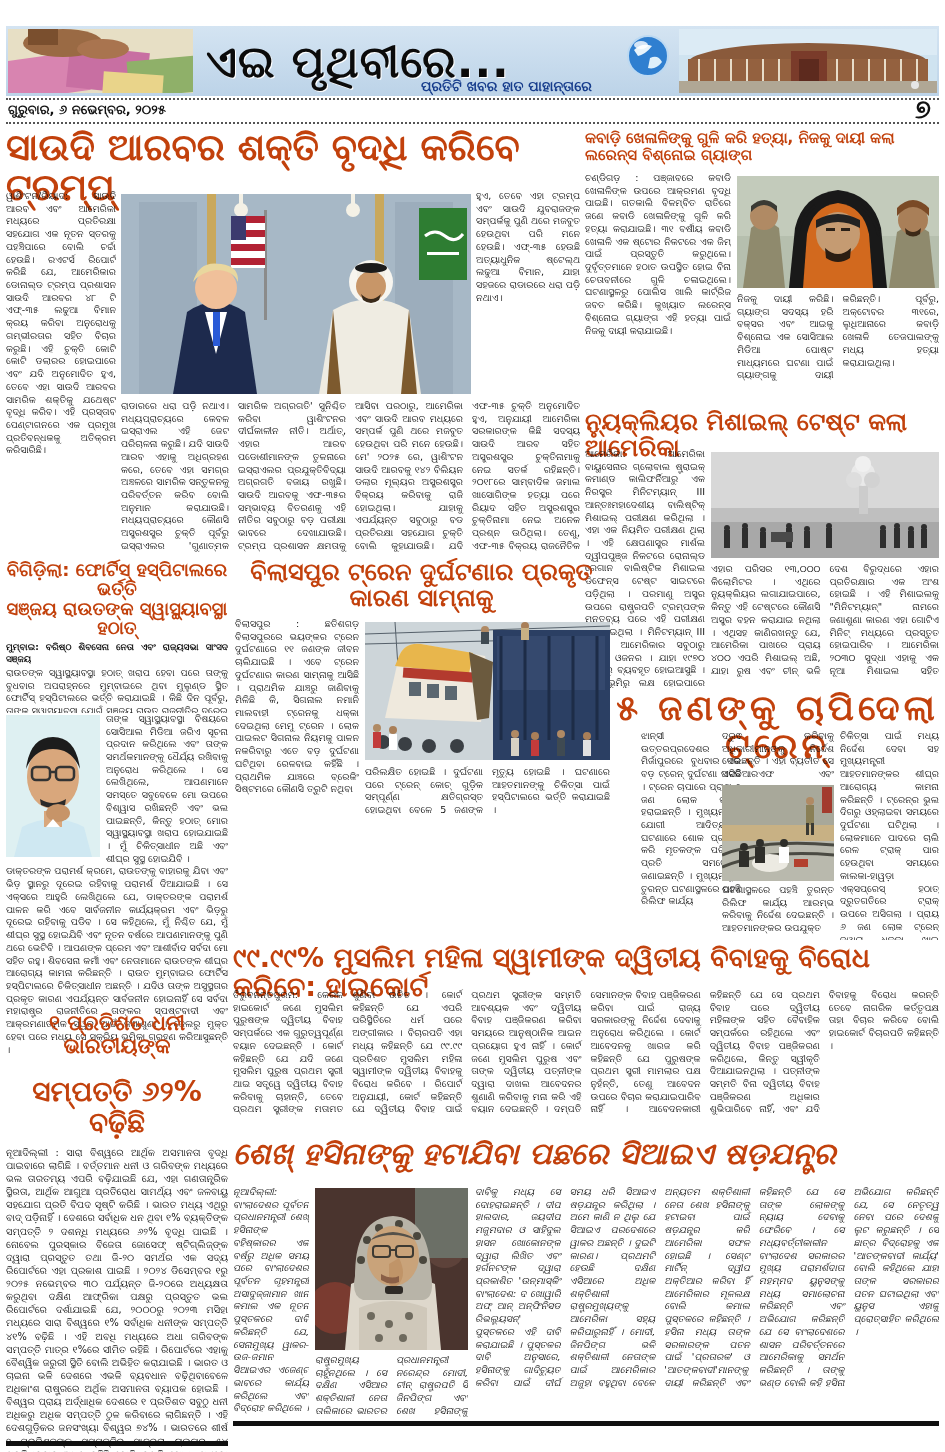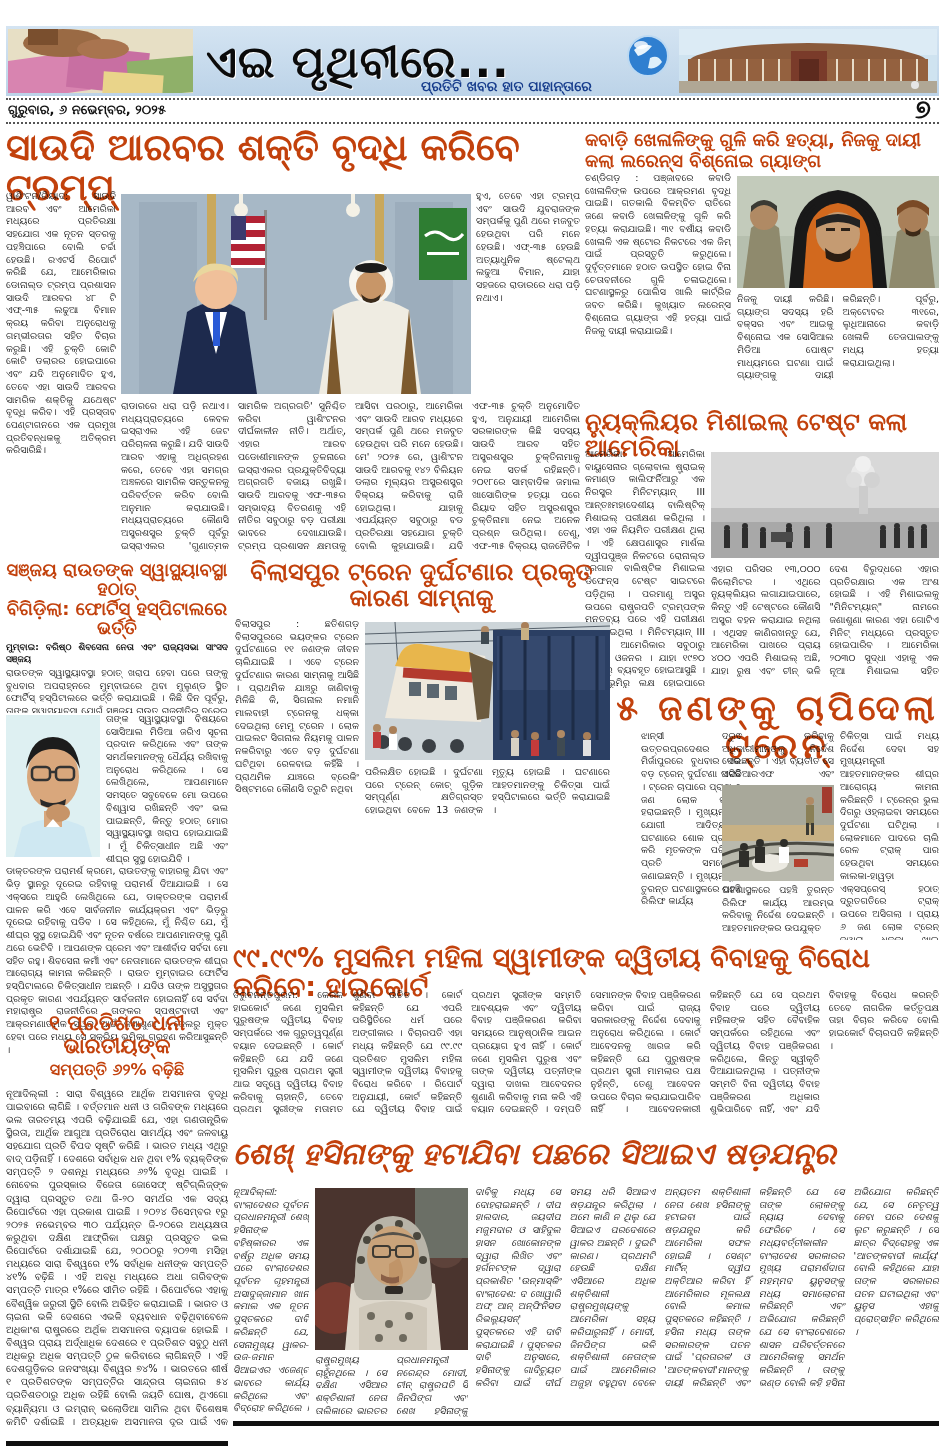--- a/index.html
+++ b/index.html
@@ -118,21 +118,21 @@
       <circle cx="250" cy="92" r="15" fill="#c89668"></circle>
       <path d="M236,84 Q250,70 264,84 L264,76 Q250,62 236,76 Z" fill="#f2efe6"></path>
       <ellipse cx="250" cy="74" rx="16" ry="5" fill="#1b1b1b"></ellipse>
       <path d="M240,100 Q250,110 260,100 L258,106 Q250,112 242,106 Z" fill="#3a2a1a"></path>
     </svg>
     <div class="abs body-txt" style="left:470px;top:62px;width:104px;height:206px;">ହୁଏ, ତେବେ ଏହା ଟ୍ରମ୍ପ ଏବଂ ସାଉଦି ଯୁବରାଜଙ୍କ ସମ୍ପର୍କକୁ ପୁଣି ଥରେ ମଜବୁତ ହେଉଥିବା ପରି ମନେ ହେଉଛି। ଏଫ୍-୩୫ ହେଉଛି ଅତ୍ୟାଧୁନିକ ଷ୍ଟେଲ୍ଥ ଲଢୁଆ ବିମାନ, ଯାହା ସହଜରେ ରାଡାରରେ ଧରା ପଡ଼ି ନଥାଏ।</div>
     <div class="abs body-txt cols c4" style="left:115px;top:272px;width:459px;height:156px;">ରାଡାରରେ ଧରା ପଡ଼ି ନଥାଏ। ମଧ୍ୟପ୍ରାଚ୍ୟରେ କେବଳ ଇସ୍ରାଏଲ ଏହି ଜେଟ ପରିଚାଳନା କରୁଛି। ଯଦି ସାଉଦି ଆରବ ଏହାକୁ ଅଧିଗ୍ରହଣ କରେ, ତେବେ ଏହା ସମଗ୍ର ଅଞ୍ଚଳରେ ସାମରିକ ସନ୍ତୁଳନକୁ ପରିବର୍ତ୍ତନ କରିବ ବୋଲି ଅନୁମାନ କରାଯାଉଛି। ମଧ୍ୟପ୍ରାଚ୍ୟରେ କୌଣସି ଅସ୍ତ୍ରଶସ୍ତ୍ର ଚୁକ୍ତି ପୂର୍ବରୁ ଇସ୍ରାଏଲର 'ଗୁଣାତ୍ମକ ସାମରିକ ଅଗ୍ରଗତି' ସୁନିଶ୍ଚିତ କରିବା ୱାଶିଂଟନର ଦୀର୍ଘକାଳୀନ ନୀତି। ଅର୍ଥାତ୍, ଏହାର ଆରବ ପଡୋଶୀମାନଙ୍କ ତୁଳନାରେ ଇସ୍ରାଏଲର ପ୍ରଯୁକ୍ତିବିଦ୍ୟା ଅଗ୍ରଗତି ବଜାୟ ରଖୁଛି। ସାଉଦି ଆରବକୁ ଏଫ-୩୫ର ସମ୍ଭାବ୍ୟ ବିତରଣକୁ ଏହି ନୀତିର ସବୁଠାରୁ ବଡ଼ ପରୀକ୍ଷା ଭାବରେ ଦେଖାଯାଉଛି। ଟ୍ରମ୍ପ ପ୍ରଶାସନ କ୍ଷମତାକୁ ଆସିବା ପରଠାରୁ, ଆମେରିକା ଏବଂ ସାଉଦି ଆରବ ମଧ୍ୟରେ ସମ୍ପର୍କ ପୁଣି ଥରେ ମଜବୁତ ହେଉଥିବା ପରି ମନେ ହେଉଛି। ମେ' ୨୦୨୫ ରେ, ୱାଶିଂଟନ ସାଉଦି ଆରବକୁ ୧୪୨ ବିଲିୟନ ଡଲାର ମୂଲ୍ୟର ଅସ୍ତ୍ରଶସ୍ତ୍ର ବିକ୍ରୟ କରିବାକୁ ରାଜି ହୋଇଥିଲା। ଯାହାକୁ ଏପର୍ଯ୍ୟନ୍ତ ସବୁଠାରୁ ବଡ ପ୍ରତିରକ୍ଷା ସହଯୋଗ ଚୁକ୍ତି ବୋଲି କୁହାଯାଉଛି। ଯଦି ଏଫ-୩୫ ଚୁକ୍ତି ଅନୁମୋଦିତ ହୁଏ, ଅନୁଯାୟୀ ଆମେରିକା ସରକାରଙ୍କ କିଛି ସଦସ୍ୟ ସାଉଦି ଆରବ ସହିତ ଅସ୍ତ୍ରଶସ୍ତ୍ର ଚୁକ୍ତିନାମାକୁ ନେଇ ସତର୍କ ରହିଛନ୍ତି। ୨୦୧୮ରେ ସାମ୍ବାଦିକ ଜମାଲ ଖାସୋଗିଙ୍କ ହତ୍ୟା ପରେ ରିୟାଦ ସହିତ ଅସ୍ତ୍ରଶସ୍ତ୍ର ଚୁକ୍ତିନାମା ନେଇ ଅନେକ ପ୍ରଶ୍ନ ଉଠିଥିଲା। ତେଣୁ, ଏଫ-୩୫ ବିକ୍ରୟ ରାଜନୈତିକ ବିରୋଧ ହେବାର ସମ୍ଭାବନାକୁ ଏଡ଼ାଇ ଦିଆଯାଇପାରିବ ନାହିଁ ବୋଲି କୁହାଯାଉଛି।</div>
   </div>
 
   <div class="abs" style="left:585px;top:130px;width:354px;height:278px;">
-    <div class="hl" style="font-size:18px;line-height:1.15;">କବାଡ଼ି ଖେଳାଳିଙ୍କୁ ଗୁଳି କରି ହତ୍ୟା, ନିଜକୁ ଦାୟୀ କଲା ଲରେନ୍ସ ବିଶ୍ନୋଇ ଗ୍ୟାଙ୍ଗ</div>
+    <div class="hl" style="font-size:15px;line-height:1.15;">କବାଡ଼ି ଖେଳାଳିଙ୍କୁ ଗୁଳି କରି ହତ୍ୟା, ନିଜକୁ ଦାୟୀ କଲା ଲରେନ୍ସ ବିଶ୍ନୋଇ ଗ୍ୟାଙ୍ଗ</div>
     <div class="abs body-txt" style="left:0;top:42px;width:146px;height:236px;">ଚଣ୍ଡିଗଡ଼ : ପଞ୍ଜାବରେ କବାଡି ଖେଳାଳିଙ୍କ ଉପରେ ଆକ୍ରମଣ ବୃଦ୍ଧି ପାଇଛି। ଗତକାଲି ବିଳମ୍ବିତ ରାତିରେ ଜଣେ କବାଡି ଖେଳାଳିଙ୍କୁ ଗୁଳି କରି ହତ୍ୟା କରାଯାଇଛି। ୩୧ ବର୍ଷୀୟ କବାଡି ଖେଳାଳି ଏକ ଷ୍ଟୋର ନିକଟରେ ଏକ ଜିମ୍ ପାଇଁ ପ୍ରସ୍ତୁତି କରୁଥିଲେ। ଦୁର୍ବୃତ୍ତମାନେ ହଠାତ ଉପସ୍ଥିତ ହୋଇ ବିନା ଚେତାବନୀରେ ଗୁଳି ଚଳାଇଥିଲେ। ଘଟଣାସ୍ଥଳରୁ ପୋଲିସ ଖାଲି କାର୍ଟ୍ରିଜ ଜବତ କରିଛି। କୁଖ୍ୟାତ ଲରେନ୍ସ ବିଶ୍ନୋଇ ଗ୍ୟାଙ୍ଗ ଏହି ହତ୍ୟା ପାଇଁ ନିଜକୁ ଦାୟୀ କରାଯାଇଛି।</div>
     <svg class="abs photo" style="left:152px;top:46px" width="202" height="112" viewBox="0 0 202 112">
       <rect width="202" height="112" fill="#b6bfae"></rect>
       <rect x="0" y="0" width="202" height="60" fill="#c3cbbb"></rect>
       <g fill="#8f8a6d">
           <path d="M6,112 L14,52 Q28,40 42,52 L48,112 Z"></path>
           <circle cx="27" cy="40" r="14" fill="#b08a64"></circle>
           <path d="M14,36 Q27,22 40,36 L40,30 Q27,18 14,30 Z" fill="#3a3a34"></path>
         </g>
       <g fill="#8f8a6d">
@@ -189,22 +189,22 @@
           <rect x="197" y="79" width="6" height="17"></rect>
         <circle cx="213" cy="75" r="3"></circle>
           <rect x="210" y="77" width="6" height="19"></rect>
       </g>
       <rect x="60" y="80" width="22" height="10" fill="#4a4a4a"></rect>
     </svg>
     <div class="abs body-txt cols c2" style="left:126px;top:153px;width:228px;height:125px;">ଏହାର ପରିସର ୧୩,୦୦୦ କିଲୋମିଟର । ଏଥିରେ ନ୍ୟୁକ୍ଲିୟର ଲଗାଯାଇପାରେ, କିନ୍ତୁ ଏହି ଟେଷ୍ଟରେ କୌଣସି ଅସ୍ତ୍ର ବହନ କରାଯାଇ ନଥିଲା । ଏଥିସହ କାଣିରଖନ୍ତୁ ଯେ, ଆମେରିକା ପାଖରେ ପ୍ରାୟ ୪୦୦ ଏପରି ମିଶାଇଲ୍ ଅଛି, ଯାହା ରୁଷ ଏବଂ ଚୀନ୍ ଭଳି ଦେଶ ବିରୁଦ୍ଧରେ ଏହାର ପ୍ରତିରକ୍ଷାର ଏକ ଅଂଶ ହୋଇଛି । ଏହି ମିଶାଇଲକୁ "ମିନିଟମ୍ୟାନ୍" ନାମରେ ଜଣାଶୁଣା କାରଣ ଏହା ଗୋଟିଏ ମିନିଟ୍ ମଧ୍ୟରେ ପ୍ରସ୍ତୁତ ହୋଇପାରିବ । ଆମେରିକା ୨୦୩୦ ସୁଦ୍ଧା ଏହାକୁ ଏକ ନୂଆ ମିଶାଇଲ ସହିତ ବଦଳାଇବାକୁ ଯୋଜନା କରୁଛି, କିନ୍ତୁ ସେପର୍ଯ୍ୟନ୍ତ, ଏହି ଟେଷ୍ଟଗୁଡ଼ିକ ଜାରି ରହିବ ।</div>
   </div>
 
   <div class="abs" style="left:6px;top:560px;width:222px;height:450px;">
+    <div class="hl center" style="font-size:18px;">ବିଗିଡ଼ିଲା: ଫୋର୍ଟିସ୍ ହସ୍ପିଟାଲରେ ଭର୍ତ୍ତି</div>
     <div class="hl center" style="font-size:18px;">ସଞ୍ଜୟ ରାଉତଙ୍କ ସ୍ୱାସ୍ଥ୍ୟାବସ୍ଥା ହଠାତ୍</div>
-    <div class="hl center" style="font-size:18px;">ବିଗିଡ଼ିଲା: ଫୋର୍ଟିସ୍ ହସ୍ପିଟାଲରେ ଭର୍ତ୍ତି</div>
     <div class="body-txt" style="font-size:9px;font-weight:bold;margin-top:3px;">ମୁମ୍ବାଇ: ବରିଷ୍ଠ ଶିବସେନା ନେତା ଏବଂ ରାଜ୍ୟସଭା ସାଂସଦ ସଞ୍ଜୟ</div>
     <div class="body-txt" style="height:46px;margin-top:2px;">ରାଉତଙ୍କ ସ୍ୱାସ୍ଥ୍ୟାବସ୍ଥା ହଠାତ୍ ଖରାପ ହେବା ପରେ ତାଙ୍କୁ ବୁଧବାର ଅପରାହ୍ନରେ ମୁମ୍ବାଇରେ ଥିବା ମୁଲୁଣ୍ଡ ସ୍ଥିତ ଫୋର୍ଟିସ୍ ହସ୍ପିଟାଲରେ ଭର୍ତ୍ତି କରାଯାଇଛି । କିଛି ଦିନ ପୂର୍ବରୁ, ତାଙ୍କ ସ୍ୱାସ୍ଥ୍ୟାବସ୍ଥା ଯୋଗୁଁ ସଞ୍ଜୟ ରାଉତ ରାଜନୀତିରୁ ଦୂରେଇ ରହିବାର ନିଷ୍ପତ୍ତି ଘୋଷଣା କରିଥିଲେ । ସେ ବ୍ୟକ୍ତିଗତ ଭାବରେ</div>
     <div style="overflow:hidden;">
       <svg class="photo" style="float:left;margin:2px 6px 2px 0;" width="94" height="142" viewBox="0 0 94 142">
         <rect width="94" height="142" fill="#def0f2"></rect>
         <path d="M8,142 L16,112 Q47,96 78,112 L86,142 Z" fill="#cfe8f2"></path>
         <rect x="38" y="96" width="18" height="16" fill="#d9a77c"></rect>
         <ellipse cx="47" cy="62" rx="26" ry="32" fill="#d9a77c"></ellipse>
         <path d="M20,54 Q24,22 47,22 Q70,22 74,54 Q66,34 47,34 Q28,34 20,54 Z" fill="#1c1c1c"></path>
         <g fill="none" stroke="#333" stroke-width="2.5">
@@ -267,21 +267,21 @@
         <circle cx="196" cy="112" r="4" fill="#b08a64"></circle>
           <rect x="192" y="116" width="8" height="18" fill="#3f4a52"></rect>
         <circle cx="222" cy="114" r="4" fill="#a97f58"></circle>
           <rect x="218" y="118" width="8" height="16" fill="#e0e0e0"></rect>
         <circle cx="120" cy="8" r="4" fill="#b08a64"></circle>
           <rect x="116" y="10" width="8" height="12" fill="#3f4a52"></rect>
         <circle cx="160" cy="4" r="4" fill="#a97f58"></circle>
           <rect x="156" y="6" width="8" height="12" fill="#c8b184"></rect>
       </g>
     </svg>
-    <div class="abs body-txt cols c2" style="left:132px;top:206px;width:245px;height:174px;">ପରିଲକ୍ଷିତ ହୋଇଛି । ଦୁର୍ଘଟଣା ପରେ ଟ୍ରେନ୍ କୋଚ୍ ଗୁଡ଼ିକ ସମ୍ପୂର୍ଣ୍ଣ କ୍ଷତିଗ୍ରସ୍ତ ହୋଇଥିବା ବେଳେ 13 ଜଣଙ୍କ ମୃତ୍ୟୁ ହୋଇଛି । ଘଟଣାରେ ଆହତମାନଙ୍କୁ ଚିକିତ୍ସା ପାଇଁ ହସ୍ପିଟାଲରେ ଭର୍ତ୍ତି କରାଯାଇଛି ।</div>
+    <div class="abs body-txt cols c2" style="left:132px;top:206px;width:245px;height:174px;">ପରିଲକ୍ଷିତ ହୋଇଛି । ଦୁର୍ଘଟଣା ପରେ ଟ୍ରେନ୍ କୋଚ୍ ଗୁଡ଼ିକ ସମ୍ପୂର୍ଣ୍ଣ କ୍ଷତିଗ୍ରସ୍ତ ହୋଇଥିବା ବେଳେ 5 ଜଣଙ୍କ ମୃତ୍ୟୁ ହୋଇଛି । ଘଟଣାରେ ଆହତମାନଙ୍କୁ ଚିକିତ୍ସା ପାଇଁ ହସ୍ପିଟାଲରେ ଭର୍ତ୍ତି କରାଯାଇଛି ।</div>
   </div>
 
   <div class="abs" style="left:616px;top:690px;width:323px;height:250px;">
     <div class="hl center" style="font-size:35px;letter-spacing:4px;">୫ ଜଣଙ୍କୁ ଚାପିଦେଲା ଟ୍ରେନ୍</div>
     <div class="abs body-txt" style="left:0;top:40px;width:100px;height:210px;margin-left:25px;">ଝାନ୍ସୀ : ଉତ୍ତରପ୍ରଦେଶର ମିର୍ଜାପୁରରେ ବୁଧବାର ଏକ ବଡ଼ ଟ୍ରେନ୍ ଦୁର୍ଘଟଣା ଘଟିଛି । ଟ୍ରେନ ଚାପାରେ ପ୍ରାୟ ୫ ଜଣ ଲୋକ ପ୍ରାଣ ହରାଇଛନ୍ତି । ମୁଖ୍ୟମନ୍ତ୍ରୀ ଯୋଗୀ ଆଦିତ୍ୟନାଥ ଘଟଣାରେ ଶୋକ ପ୍ରକାଶ କରି ମୃତକଙ୍କ ପରିବାର ପ୍ରତି ସମବେଦନା ଜଣାଇଛନ୍ତି । ମୁଖ୍ୟମନ୍ତ୍ରୀ ତୁରନ୍ତ ଘଟଣାସ୍ଥଳରେ ପହଞ୍ଚି ରିଲିଫ କାର୍ଯ୍ୟ</div>
     <div class="abs body-txt" style="left:106px;top:40px;width:112px;height:52px;">ଦ୍ରୁତ କରିବାକୁ ଅଧିକାରୀମାନଙ୍କୁ ନିର୍ଦ୍ଦେଶ ଦେଇଛନ୍ତି । ଏହା ବ୍ୟତୀତ ସେ ଏସଡିଆରଏଫ ଏବଂ ଏନଡିଆରଏଫ ଦଳଗୁଡ଼ିକୁ</div>
     <svg class="abs photo" style="left:106px;top:95px" width="112" height="96" viewBox="0 0 112 96">
       <rect width="112" height="96" fill="#b9b9ad"></rect>
       <rect y="0" width="112" height="44" fill="#a8a89a"></rect>
       <rect y="40" width="112" height="16" fill="#c8b184"></rect>
@@ -309,21 +309,21 @@
     <div class="abs body-txt" style="left:224px;top:40px;width:99px;height:210px;">ଚିକିତ୍ସା ପାଇଁ ମଧ୍ୟ ନିର୍ଦ୍ଦେଶ ଦେବା ସହ ମୁଖ୍ୟମନ୍ତ୍ରୀ ଆହତମାନଙ୍କର ଶୀଘ୍ର ଆରୋଗ୍ୟ କାମନା କରିଛନ୍ତି । ଟ୍ରେନ୍‌ର ଭୁଲ ଦିଗରୁ ଓହ୍ଲାଇବା ସମୟରେ ଦୁର୍ଘଟଣା ଘଟିଥିଲା । ଲୋକମାନେ ପାଦରେ ଚାଲି ରେଳ ଟ୍ରାକ୍ ପାର ହେଉଥିବା ସମୟରେ କାଲକା-ହାୱଡ଼ା ଏକ୍ସପ୍ରେସ୍ ହଠାତ୍ ଦ୍ରୁତଗତିରେ ଟ୍ରାକ୍ ଉପରେ ଅସିଗଲା । ପ୍ରାୟ ୬ ଜଣ ଲୋକ ଟ୍ରେନ୍ ଦ୍ୱାରା ଧକ୍କା ଖାଇ ଗୁରୁତର ହୋଇଥିଲେ । ଘଟଣାସ୍ଥଳରେ ଉପସ୍ଥିତ ଥିବା ଲୋକମାନେ କହିଛନ୍ତି ଯେ, ଦୁର୍ଘଟଣା ଏତେ ଭୟଙ୍କର ଥିଲା ଯେ, ମୃତକଙ୍କ ଶରୀର ଖଣ୍ଡଖଣ୍ଡ ହୋଇଯାଇଥିଲା ।</div>
   </div>
 
   <div class="abs" style="left:233px;top:943px;width:706px;height:218px;">
     <div class="hl" style="font-size:27px;">୯୯.୯୯% ମୁସଲିମ ମହିଳା ସ୍ୱାମୀଙ୍କ ଦ୍ୱିତୀୟ ବିବାହକୁ ବିରୋଧ କରିବେ: ହାଇକୋର୍ଟ</div>
     <div class="abs body-txt cols c6" style="left:0;top:46px;width:706px;height:168px;">ତିରୁବନନ୍ତପୁରମ: କେରଳ ହାଇକୋର୍ଟ ଜଣେ ମୁସଲିମ ପୁରୁଷଙ୍କ ଦ୍ୱିତୀୟ ବିବାହ ସମ୍ପର୍କରେ ଏକ ଗୁରୁତ୍ୱପୂର୍ଣ୍ଣ ବୟାନ ଦେଇଛନ୍ତି । କୋର୍ଟ କହିଛନ୍ତି ଯେ ଯଦି ଜଣେ ମୁସଲିମ ପୁରୁଷ ପ୍ରଥମ ସ୍ତ୍ରୀ ଥାଇ ସତ୍ତ୍ୱେ ଦ୍ୱିତୀୟ ବିବାହ କରିବାକୁ ଚାହାନ୍ତି, ତେବେ ପ୍ରଥମ ସ୍ତ୍ରୀଙ୍କ ମତାମତ ଶୁଣିବା ଉଚିତ । କୋର୍ଟ କହିଛନ୍ତି ଯେ ଏପରି ପରିସ୍ଥିତିରେ ଧର୍ମ ପରେ ଅଙ୍ଗୀକାର । ବିଚାରପତି ଏହା ମଧ୍ୟ କହିଛନ୍ତି ଯେ ୯୯.୯୯ ପ୍ରତିଶତ ମୁସଲିମ ମହିଳା ସ୍ୱାମୀଙ୍କ ଦ୍ୱିତୀୟ ବିବାହକୁ ବିରୋଧ କରିବେ । ରିପୋର୍ଟ ଅନୁଯାୟୀ, କୋର୍ଟ କହିଛନ୍ତି ଯେ ଦ୍ୱିତୀୟ ବିବାହ ପାଇଁ ପ୍ରଥମ ସ୍ତ୍ରୀଙ୍କ ସମ୍ମତି ଆବଶ୍ୟକ ଏବଂ ଦ୍ୱିତୀୟ ବିବାହ ପଞ୍ଜିକରଣ କରିବା ସମୟରେ ଆନୁଷ୍ଠାନିକ ଆଇନ ପ୍ରୟୋଗ ହୁଏ ନାହିଁ । କୋର୍ଟ ଜଣେ ମୁସଲିମ ପୁରୁଷ ଏବଂ ତାଙ୍କ ଦ୍ୱିତୀୟ ପତ୍ନୀଙ୍କ ଦ୍ୱାରା ଦାଖଲ ଆବେଦନର ଶୁଣାଣି କରିବାକୁ ମନା କରି ଏହି ବୟାନ ଦେଇଛନ୍ତି । ଦମ୍ପତି ସେମାନଙ୍କ ବିବାହ ପଞ୍ଜିକରଣ କରିବା ପାଇଁ ରାଜ୍ୟ ସରକାରଙ୍କୁ ନିର୍ଦ୍ଦେଶ ଦେବାକୁ ଅନୁରୋଧ କରିଥିଲେ । କୋର୍ଟ ଆବେଦନକୁ ଖାରଜ କରି କହିଛନ୍ତି ଯେ ପୁରୁଷଙ୍କ ପ୍ରଥମ ସ୍ତ୍ରୀ ମାମଲାର ପକ୍ଷ ନୁହଁନ୍ତି, ତେଣୁ ଆବେଦନ ଉପରେ ବିଚାର କରାଯାଇପାରିବ ନାହିଁ । ଆବେଦନକାରୀ କହିଛନ୍ତି ଯେ ସେ ପ୍ରଥମ ବିବାହ ପରେ ଦ୍ୱିତୀୟ ମହିଳାଙ୍କ ସହିତ ବୈବାହିକ ସମ୍ପର୍କରେ ରହିଥିଲେ ଏବଂ ଦ୍ୱିତୀୟ ବିବାହ ପଞ୍ଜିକରଣ କରିଥିଲେ, କିନ୍ତୁ ସ୍ୱୀକୃତି ଦିଆଯାଇନଥିଲା । ପତ୍ନୀଙ୍କ ସମ୍ମତି ବିନା ଦ୍ୱିତୀୟ ବିବାହ ପଞ୍ଜିକରଣ ଅଧିକାର ଶୁଭିପାରିବେ ନାହିଁ, ଏବଂ ଯଦି ବିବାହକୁ ବିରୋଧ କରନ୍ତି ତେବେ ନାଗରିକ କର୍ତ୍ତୃପକ୍ଷ ତାହା ବିଚାର କରିବେ ବୋଲି ହାଇକୋର୍ଟ ବିଚାରପତି କହିଛନ୍ତି ।</div>
   </div>
 
   <div class="abs" style="left:6px;top:1012px;width:222px;height:436px;">
     <div class="hl center" style="font-size:21px;">୧ ପ୍ରତିଶତ ଧନୀ ଭାରତୀୟଙ୍କ</div>
-    <div class="hl center" style="font-size:16px;margin-top:4px;">ସମ୍ପତ୍ତି ୬୨% ବଢ଼ିଛି</div>
+    <div class="hl center" style="font-size:28px;margin-top:20px;">ସମ୍ପତ୍ତି ୬୨% ବଢ଼ିଛି</div>
     <div class="body-txt" style="margin-top:8px;height:340px;font-size:9.8px;">ନୂଆଦିଲ୍ଲୀ : ସାରା ବିଶ୍ୱରେ ଆର୍ଥିକ ଅସମାନତା ବୃଦ୍ଧି ପାଇବାରେ ଲାଗିଛି । ବର୍ତ୍ତମାନ ଧନୀ ଓ ଗରିବଙ୍କ ମଧ୍ୟରେ ଭଲ ତାରତମ୍ୟ ଏପରି ବଢ଼ିଯାଇଛି ଯେ, ଏହା ଗଣତାନ୍ତ୍ରିକ ସ୍ଥିରତା, ଆର୍ଥିକ ଆଗୁଆ ପ୍ରତିରୋଧ ସାମର୍ଥ୍ୟ ଏବଂ ଜଳବାୟୁ ସହଯୋଗ ପ୍ରତି ବିପଦ ସୃଷ୍ଟି କରିଛି । ଭାରତ ମଧ୍ୟ ଏଥିରୁ ବାଦ୍ ପଡ଼ିନାହିଁ । ଦେଶରେ ସର୍ବାଧିକ ଧନ ଥିବା ୧% ବ୍ୟକ୍ତିଙ୍କ ସମ୍ପତ୍ତି ୨ ଦଶନ୍ଧି ମଧ୍ୟରେ ୬୨% ବୃଦ୍ଧି ପାଇଛି । ନୋବେଲ ପୁରସ୍କାର ବିଜେତା ଜୋସେଫ୍ ଷ୍ଟିଗ୍ଲିଜ୍‌ଙ୍କ ଦ୍ୱାରା ପ୍ରସ୍ତୁତ ତଥା ଜି-୨୦ ସମର୍ଥର ଏକ ସଦ୍ୟ ରିପୋର୍ଟରେ ଏହା ପ୍ରକାଶ ପାଇଛି । ୨୦୨୪ ଡିସେମ୍ବର ୧ରୁ ୨୦୨୫ ନଭେମ୍ବର ୩୦ ପର୍ଯ୍ୟନ୍ତ ଜି-୨୦ରେ ଅଧ୍ୟକ୍ଷତା କରୁଥିବା ଦକ୍ଷିଣ ଆଫ୍ରିକା ପକ୍ଷରୁ ପ୍ରସ୍ତୁତ ଭଲ ରିପୋର୍ଟରେ ଦର୍ଶାଯାଇଛି ଯେ, ୨୦୦୦ରୁ ୨୦୨୩ ମସିହା ମଧ୍ୟରେ ସାରା ବିଶ୍ୱରେ ୧% ସର୍ବାଧିକ ଧନୀଙ୍କ ସମ୍ପତ୍ତି ୪୧% ବଢ଼ିଛି । ଏହି ଅବଧି ମଧ୍ୟରେ ଅଧା ଗରିବଙ୍କ ସମ୍ପତ୍ତି ମାତ୍ର ୧%ରେ ସୀମିତ ରହିଛି । ରିପୋର୍ଟରେ ଏହାକୁ ବୈଶ୍ୱିକ ଜରୁରୀ ସ୍ଥିତି ବୋଲି ଅଭିହିତ କରାଯାଇଛି । ଭାରତ ଓ ଚାଇନା ଭଳି ଦେଶରେ ଏଭଳି ବ୍ୟବଧାନ ବଢ଼ିଥିବାବେଳେ ଅଧିକାଂଶ ରାଷ୍ଟ୍ରରେ ଅର୍ଥିକ ଅସମାନତା ବ୍ୟାପକ ହୋଇଛି । ବିଶ୍ୱର ପ୍ରାୟ ଅର୍ଦ୍ଧାଧିକ ଦେଶରେ ୧ ପ୍ରତିଶତ ସବୁଠୁ ଧନୀ ଅଧିକରୁ ଅଧିକ ସମ୍ପତ୍ତି ଠୁଳ କରିବାରେ ଲାଗିଛନ୍ତି । ଏହି ଦେଶଗୁଡ଼ିକର ଜନସଂଖ୍ୟା ବିଶ୍ୱର ୭୪% । ଭାରତରେ ଶୀର୍ଷ ୧ ପ୍ରତିଶତଙ୍କ ସମ୍ପତ୍ତିର ସାନ୍ଦ୍ରତା ଚାଇନାର ୫୪ ପ୍ରତିଶତଠାରୁ ଅଧିକ ରହିଛି ବୋଲି ଜୟତି ଘୋଷ, ଥିଏଗୋ ବ୍ୟାନ୍ୟିମା ଓ ଇମ୍ରାନ୍ ଭଲୋଡିଆ ସାମିଲ ଥିବା ବିଶେଷଜ୍ଞ କମିଟି ଦର୍ଶାଇଛି । ଅତ୍ୟଧିକ ଅସମାନତା ଦୂର ପାଇଁ ଏକ ଅନ୍ତର୍ଜାତୀୟ କମିଟି ଗଠନ କରାଯିବା ଉଚିତ ବୋଲି ଏଥିରେ ସୁପାରିସ କରାଯାଇଛି ।</div>
     <div class="endbar" style="left:0;bottom:2px;width:222px;"></div>
   </div>
 
   <div class="abs" style="left:233px;top:1138px;width:706px;height:288px;font-style:italic;">
     <div class="hl" style="font-size:30px;">ଶେଖ୍ ହସିନାଙ୍କୁ ହଟାଯିବା ପଛରେ ସିଆଇଏ ଷଡ଼ଯନ୍ତ୍ର</div>
     <div class="abs body-txt" style="left:0;top:48px;width:76px;height:232px;">ନୂଆଦିଲ୍ଲୀ: ବାଂଲାଦେଶର ପୂର୍ବତନ ପ୍ରଧାନମନ୍ତ୍ରୀ ଶେଖ୍ ହସିନାଙ୍କ ବହିଷ୍କାରର ଏକ ବର୍ଷରୁ ଅଧିକ ସମୟ ପରେ ବାଂଲାଦେଶର ପୂର୍ବତନ ଗୃହମନ୍ତ୍ରୀ ଅସାଦୁଜ୍ଜାମାନ ଖାନ କମାଲ ଏକ ନୂତନ ପୁସ୍ତକରେ ଦାବି କରିଛନ୍ତି ଯେ, ସେନାମୁଖ୍ୟ ୱାକର-ଉଜ-ଜମାନ ସିଆଇଏର ଏଜେଣ୍ଟ ଭାବରେ କାର୍ଯ୍ୟ କରିଥିଲେ ଏବଂ ବିଦ୍ରୋହ କରିଥିଲେ । ସେନା ମୁଖ୍ୟଙ୍କୁ ମୁଖ୍ୟ ଷଡ଼ଯନ୍ତ୍ରକାରୀ ବୋଲି କହିବା ସହ କମାଲ ଆମେରିକା ବାଂଲାଦେଶକୁ ଅସ୍ଥିର କରୁଥିବା ଅଭିଯୋଗ କରି ଦାବି କରିଛନ୍ତି ଯେ, ଆମେରିକା ଦକ୍ଷିଣ ଏସିଆରେ ଅଧିକ ଶକ୍ତିଶାଳୀ</div>
     <svg class="abs photo" style="left:82px;top:50px" width="153" height="162" viewBox="0 0 153 162">
       <rect width="153" height="162" fill="#4a342e"></rect>
       <circle cx="20" cy="120" r="26" fill="#7a3b30"></circle>

